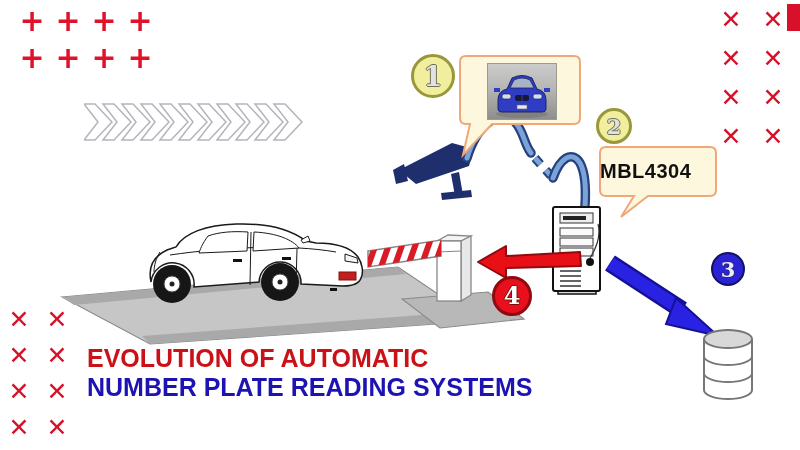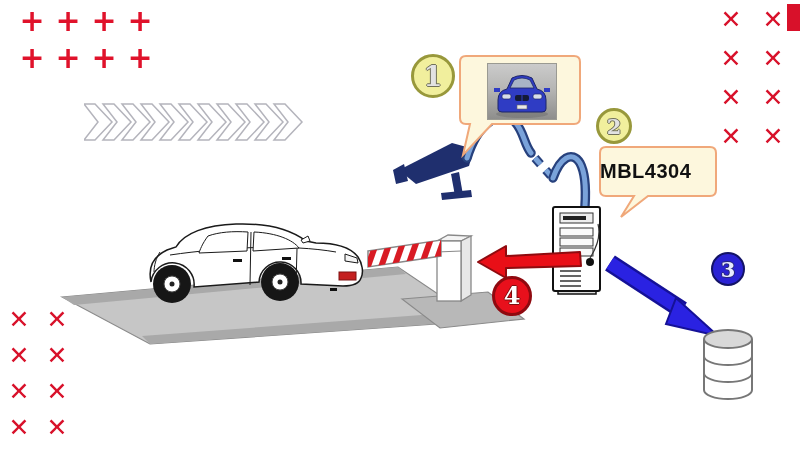--- a/index.html
+++ b/index.html
@@ -221,15 +221,17 @@
       <span>2</span>
     </div>
   <div class="badge" id="badge3">
       <span>3</span>
     </div>
   <div class="badge" id="badge4">
       <span>4</span>
     </div>
 
   <div class="title">
+    <div class="t1">EVOLUTION OF AUTOMATIC</div>
+    <div class="t2">NUMBER PLATE READING SYSTEMS</div>
   </div>
 
 </div>
 
 </body></html>

